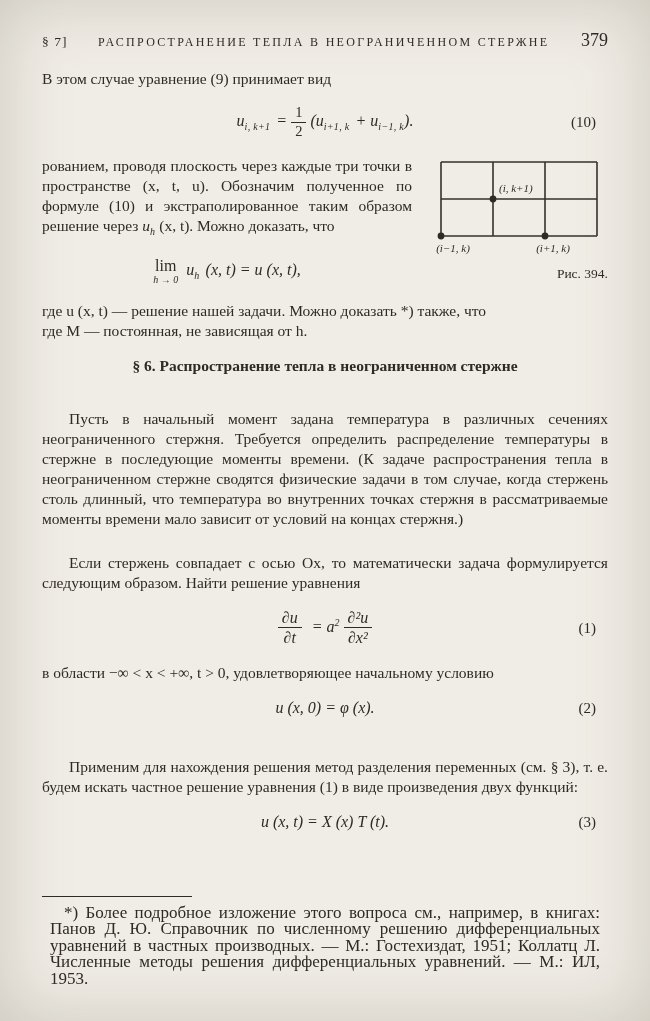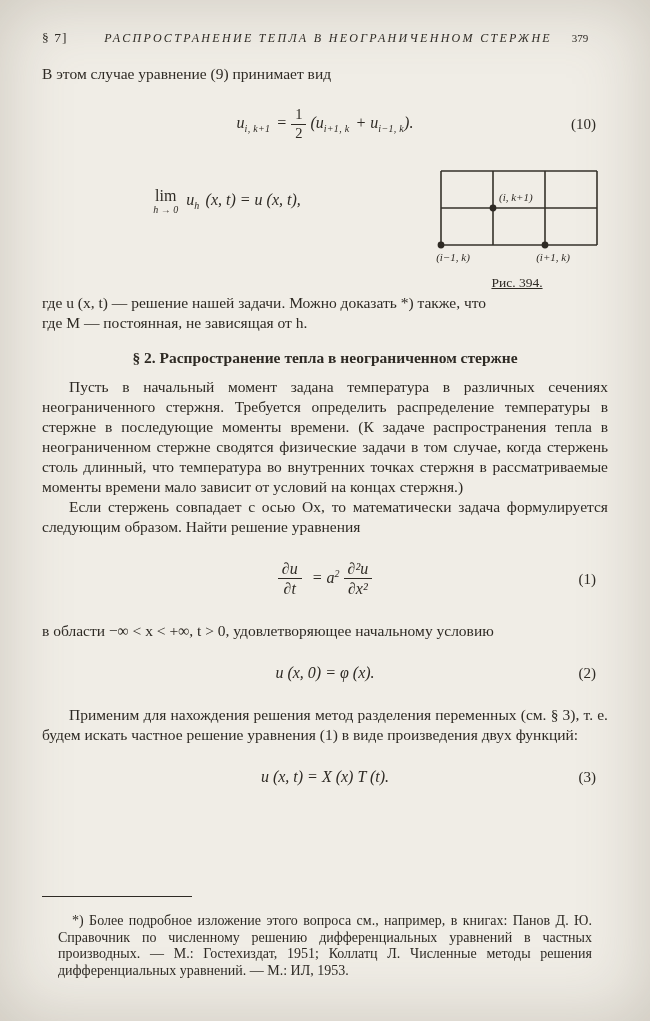--- a/index.html
+++ b/index.html
@@ -11,44 +11,44 @@
   .page{
     width:650px;height:1021px;box-sizing:border-box;
     background:#f0ede6;color:#2e2a24;
     padding:30px 42px 26px;
     display:flex;flex-direction:column;
     box-shadow:inset 0 0 70px rgba(110,100,82,.28);
     overflow:hidden;
   }
   .running-head{display:flex;align-items:baseline;margin-bottom:18px;}
   .head-left{width:56px;font-size:13.5px;letter-spacing:1px;}
-  .head-title{flex:1;text-align:right;font-size:12px;letter-spacing:2.3px;white-space:nowrap;font-style:italic;}
-  .head-page{width:56px;text-align:center;font-size:11px;}
+  .head-title{flex:1;text-align:left;font-size:12px;letter-spacing:2.3px;white-space:nowrap;}
+  .head-page{width:56px;text-align:right;font-size:18px;}
   .para{font-size:15.5px;line-height:20px;text-align:justify;margin:0;}
-  .indent{text-indent:27px;}
-  .equation{position:relative;text-align:center;font-size:16px;font-style:italic;margin:23px 0;}
+  .indent{text-indent:27px;margin-top:24px;}
+  .equation{position:relative;text-align:center;font-size:16px;font-style:italic;margin:16px 0;}
   .eq-tag{position:absolute;right:12px;top:50%;transform:translateY(-50%);font-style:normal;font-size:15px;}
   sub{font-size:10px;font-style:italic;vertical-align:-4px;letter-spacing:.3px;}
   sup{font-size:10px;vertical-align:6px;}
   .frac{display:inline-block;vertical-align:middle;text-align:center;line-height:1.1;margin:0 4px;}
   .frac-num{display:block;padding:0 4px 1px;border-bottom:1px solid #2e2a24;}
   .frac-den{display:block;padding-top:1px;}
   .frac.upright{font-style:normal;font-size:14.5px;}
   .lim-block{display:inline-block;vertical-align:middle;margin-right:8px;font-style:normal;line-height:1;}
   .lim-sub{display:block;font-size:10px;font-style:italic;margin-top:1px;}
   .section-heading{font-weight:bold;text-align:center;font-size:15.5px;margin:16px 0 10px;}
   .wrap-section::after{content:"";display:block;clear:both;}
-  .fig{float:right;width:182px;margin:2px 0 2px 14px;text-align:center;text-decoration:underline;}
+  .fig{float:right;width:182px;margin:2px 0 2px 14px;text-align:center;}
   .fig svg{display:block;margin:0 auto;}
   .fig-label{font-size:11px;font-style:italic;fill:#2e2a24;font-family:"Liberation Serif","DejaVu Serif",serif;}
-  .fig-caption{font-size:13.5px;margin-top:4px;text-align:center;}
+  .fig-caption{font-size:13.5px;margin-top:4px;text-align:right;}
   .eq-sp{display:inline-block;width:6px;}
   .footnote{margin-top:auto;}
   .footnote-rule{width:150px;border-top:1px solid #2e2a24;margin-bottom:5px;}
-  .footnote-text{font-size:14px;line-height:16.5px;text-align:justify;text-indent:14px;margin:16px;}
+  .footnote-text{font-size:17px;line-height:16.5px;text-align:justify;text-indent:14px;margin:8px;}
 </style>
 </head>
 <body>
 
 <div class="page">
 
   <header class="running-head">
     <span class="head-left">§ 7]</span>
     <span class="head-title">РАСПРОСТРАНЕНИЕ ТЕПЛА В НЕОГРАНИЧЕННОМ СТЕРЖНЕ</span>
     <span class="head-page">379</span>
@@ -79,32 +79,33 @@
           <circle cx="14" cy="78" r="3.4"></circle>
           <circle cx="118" cy="78" r="3.4"></circle>
         </g>
         <text class="fig-label" x="72" y="34">(i, k+1)</text>
         <text class="fig-label" x="26" y="94" text-anchor="middle">(i−1, k)</text>
         <text class="fig-label" x="126" y="94" text-anchor="middle">(i+1, k)</text>
       </svg>
       <figcaption class="fig-caption">Рис. 394.</figcaption>
     </figure>
 
+    <p class="para"><span>рованием, проводя плоскость через каждые три точки в пространстве (x, t, u). Обозначим полученное по формуле (10) и экстраполированное таким образом решение через </span><i><span>u</span><sub>h</sub></i><span> (x, t). Можно доказать, что</span></p>
 
     <div class="equation">
       <span class="lim-block"><span>lim</span><span class="lim-sub">h → 0</span></span><span>u</span><sub>h</sub><span class="eq-sp"></span><span>(x, t) = u (x, t),</span>
     </div>
   </div>
 
   <p class="para">где u (x, t) — решение нашей задачи. Можно доказать *) также, что</p>
 
 
   <p class="para">где M — постоянная, не зависящая от h.</p>
 
-  <h2 class="section-heading">§ 2. Распространение тепла в неограниченном стержне</h2>
+  <h2 class="section-heading">§ 6. Распространение тепла в неограниченном стержне</h2>
 
   <p class="para indent">Пусть в начальный момент задана температура в различных сечениях неограниченного стержня. Требуется определить распределение температуры в стержне в последующие моменты времени. (К задаче распространения тепла в неограниченном стержне сводятся физические задачи в том случае, когда стержень столь длинный, что температура во внутренних точках стержня в рассматриваемые моменты времени мало зависит от условий на концах стержня.)</p>
 
   <p class="para indent">Если стержень совпадает с осью Ox, то математически задача формулируется следующим образом. Найти решение уравнения</p>
 
   <div class="equation">
     <span><span class="frac"><span class="frac-num">∂u</span><span class="frac-den">∂t</span></span><span class="eq-sp"></span><span>= a</span><sup>2</sup><span class="frac"><span class="frac-num">∂²u</span><span class="frac-den">∂x²</span></span></span>
     <span class="eq-tag">(1)</span>
   </div>
 

